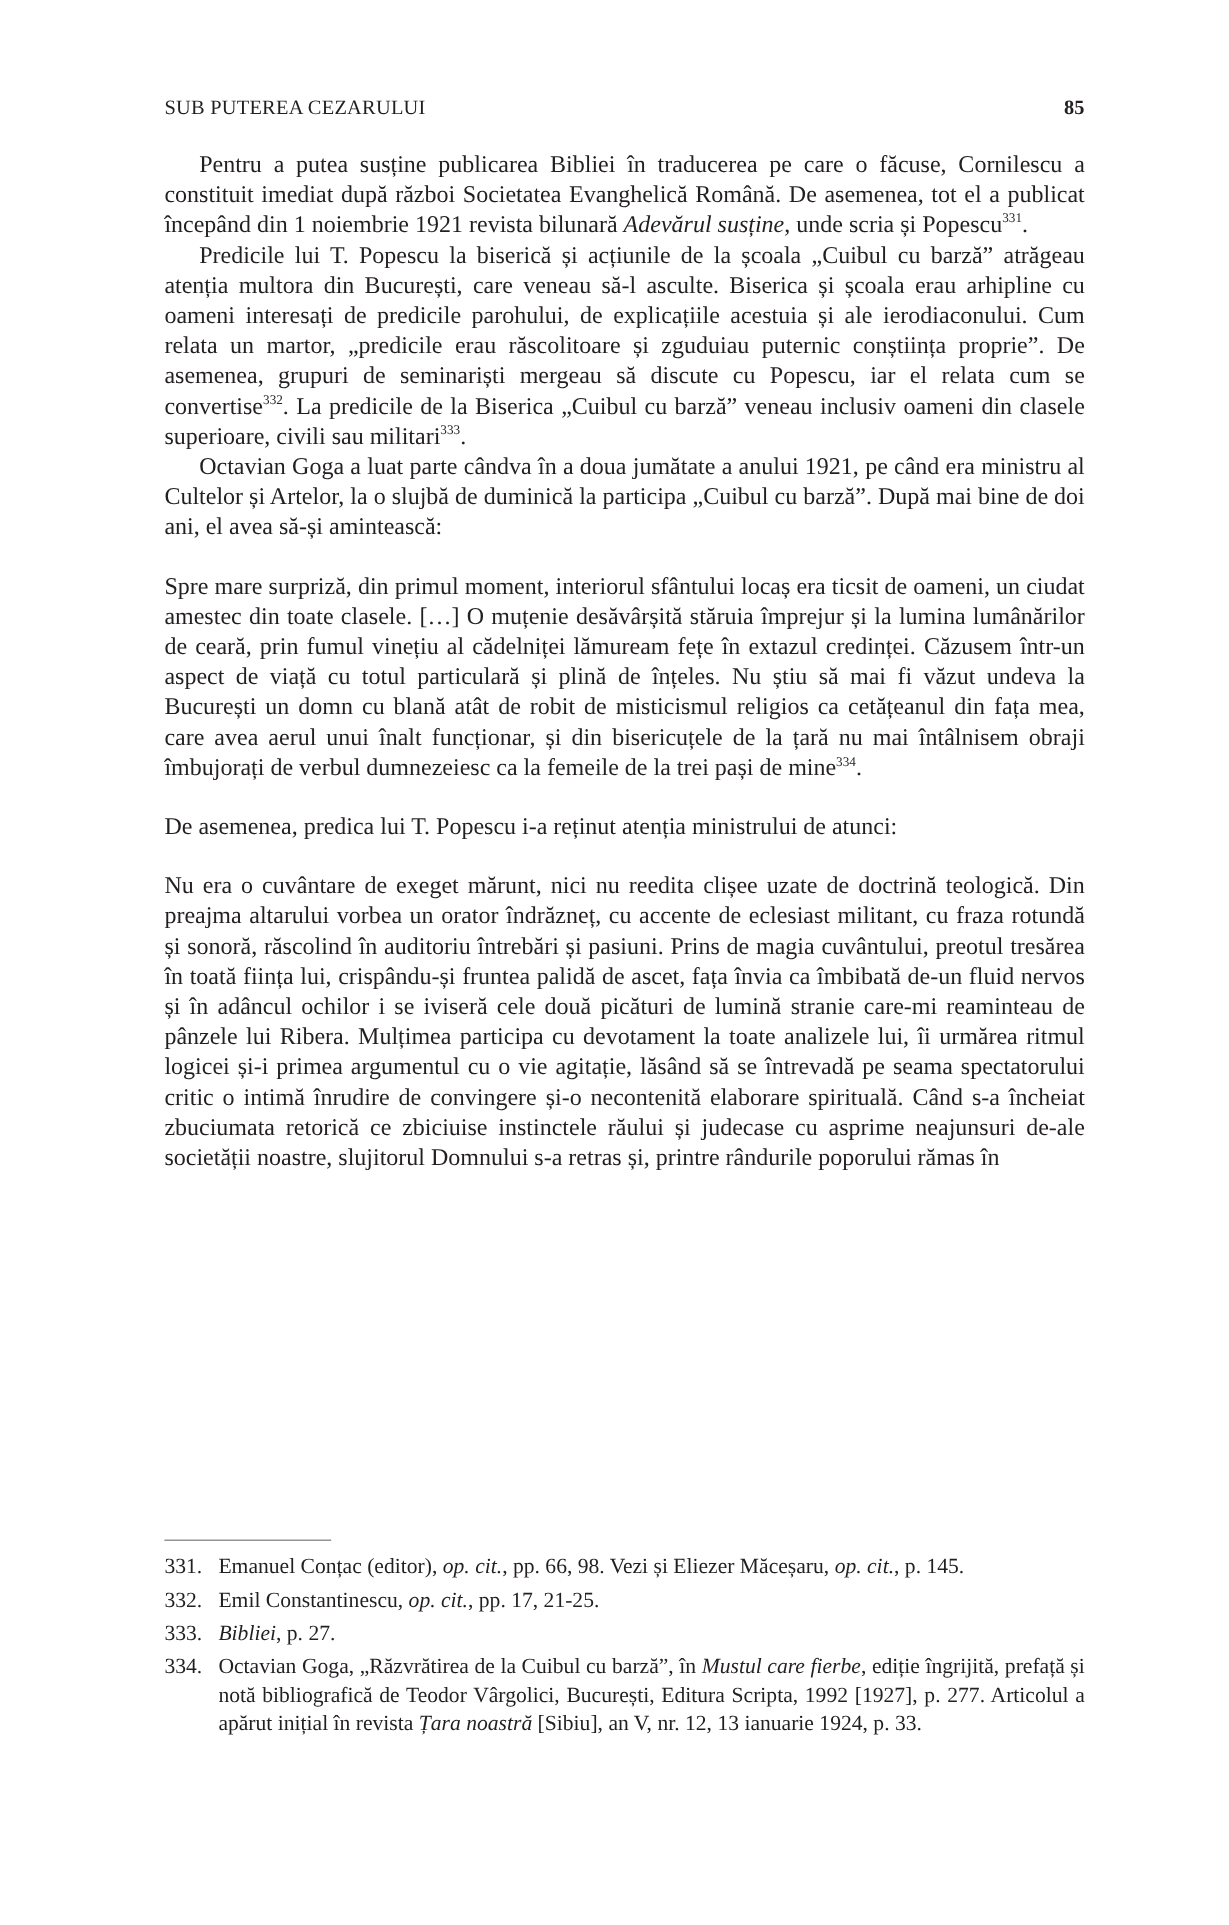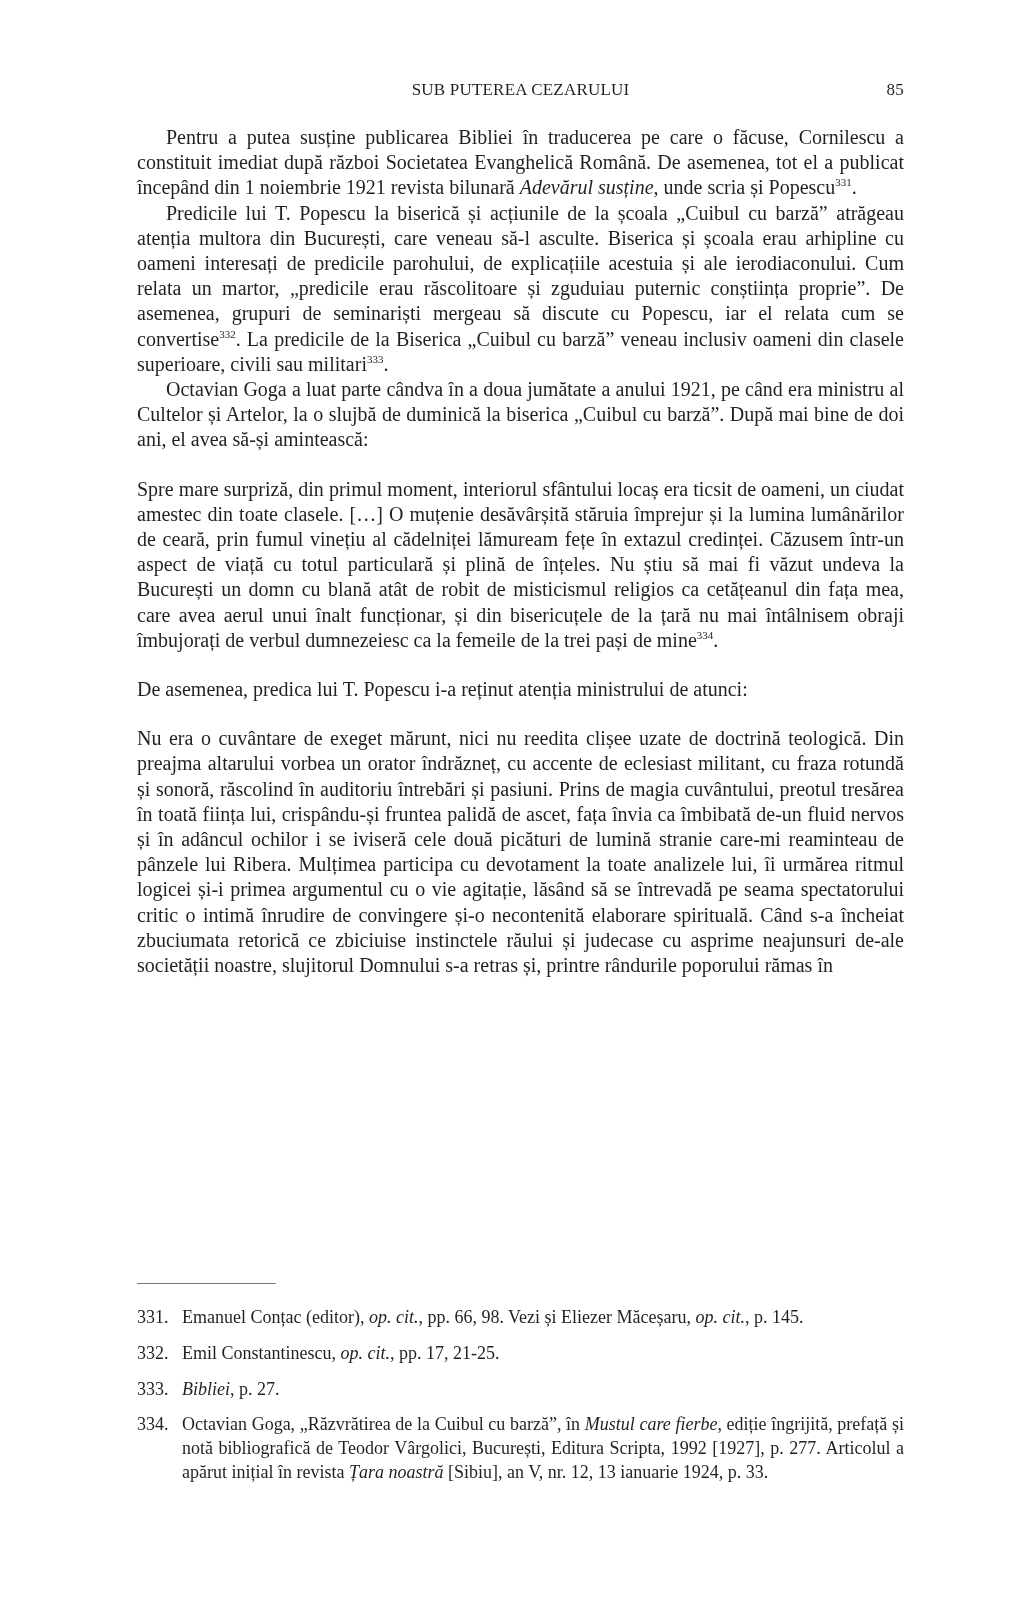--- a/index.html
+++ b/index.html
@@ -1,54 +1,54 @@
 <!DOCTYPE html>
 <html><head>
 <meta charset="utf-8">
 <style>
   html, body { margin: 0; padding: 0; background: #ffffff; }
   body { width: 1024px; height: 1604px; position: relative; overflow: hidden;
          font-family: "Liberation Serif", "DejaVu Serif", serif; color: #231f20; }
   .page { position: absolute; left: 137px; top: 0; width: 767px; }
   .running-head { position: absolute; top: 80px; left: 0; width: 767px; height: 26px;
                   font-size: 17px; letter-spacing: 0.2px; }
-  .running-title { position: absolute; left: 0; right: 0; text-align: center; }
-  .page-number { position: absolute; right: 0; }
+  .running-title { position: absolute; left: 0; right: 0; }
+  .page-number { position: absolute; right: 0; font-weight: bold; }
   .body-text { position: absolute; top: 125px; left: 0; width: 767px;
                font-size: 20px; line-height: 25.2px; text-align: justify; }
   .body-text p { margin: 0; text-indent: 29px; }
   .body-text p.cont { text-indent: 0; }
   .quote { margin: 0; text-indent: 0 !important; }
   .gap-q1 { height: 24px; }
   .gap-q2 { height: 24px; }
   sup { font-size: 11px; line-height: 0; vertical-align: 8px; }
   i { font-style: italic; }
   .footnote-rule { position: absolute; top: 1283px; left: 0; width: 139px; height: 0;
                    border-top: 1px solid #7a7a7a; }
   .footnotes { position: absolute; top: 1294px; left: 0; width: 767px;
                font-size: 18px; line-height: 23.8px; }
-  .fn { position: relative; padding-left: 45px; text-align: justify; margin: 12px 0 4px 0; }
+  .fn { position: relative; padding-left: 45px; text-align: justify; margin: 0 0 4px 0; }
   .fn-num { position: absolute; left: 0; top: 0; }
 </style>
 </head>
 <body>
 
 <div class="page">
 
   <div class="running-head">
     <span class="running-title">SUB PUTEREA CEZARULUI</span>
     <span class="page-number">85</span>
   </div>
 
   <div class="body-text">
     <p><span>Pentru a putea susține publicarea Bibliei în traducerea pe care o făcuse, Cornilescu a constituit imediat după război Societatea Evanghelică Română. De asemenea, tot el a publicat începând din 1 noiembrie 1921 revista bilunară </span><i>Adevărul susține</i><span>, unde scria și Popescu</span><sup>331</sup><span>.</span></p>
 
     <p><span>Predicile lui T. Popescu la biserică și acțiunile de la școala „Cuibul cu barză” atrăgeau atenția multora din București, care veneau să-l asculte. Biserica și școala erau arhipline cu oameni interesați de predicile parohului, de explicațiile acestuia și ale ierodiaconului. Cum relata un martor, „predicile erau răscolitoare și zguduiau puternic conștiința proprie”. De asemenea, grupuri de seminariști mergeau să discute cu Popescu, iar el relata cum se convertise</span><sup>332</sup><span>. La predicile de la Biserica „Cuibul cu barză” veneau inclusiv oameni din clasele superioare, civili sau militari</span><sup>333</sup><span>.</span></p>
 
-    <p>Octavian Goga a luat parte cândva în a doua jumătate a anului 1921, pe când era ministru al Cultelor și Artelor, la o slujbă de duminică la biserica „Cuibul cu barză”. După mai bine de doi ani, el avea să-și amintească:</p>
+    <p>Octavian Goga a luat parte cândva în a doua jumătate a anului 1921, pe când era ministru al Cultelor și Artelor, la o slujbă de duminică la participa „Cuibul cu barză”. După mai bine de doi ani, el avea să-și amintească:</p>
 
     <div class="gap-q1"></div>
 
     <p class="quote cont"><span>Spre mare surpriză, din primul moment, interiorul sfântului locaș era ticsit de oameni, un ciudat amestec din toate clasele. […] O muțenie desăvârșită stăruia împrejur și la lumina lumânărilor de ceară, prin fumul vinețiu al cădelniței lămuream fețe în extazul credinței. Căzusem într-un aspect de viață cu totul particulară și plină de înțeles. Nu știu să mai fi văzut undeva la București un domn cu blană atât de robit de misticismul religios ca cetățeanul din fața mea, care avea aerul unui înalt funcționar, și din bisericuțele de la țară nu mai întâlnisem obraji îmbujorați de verbul dumnezeiesc ca la femeile de la trei pași de mine</span><sup>334</sup><span>.</span></p>
 
     <div class="gap-q2"></div>
 
     <p class="cont">De asemenea, predica lui T. Popescu i-a reținut atenția ministrului de atunci:</p>
 
     <div class="gap-q2"></div>

